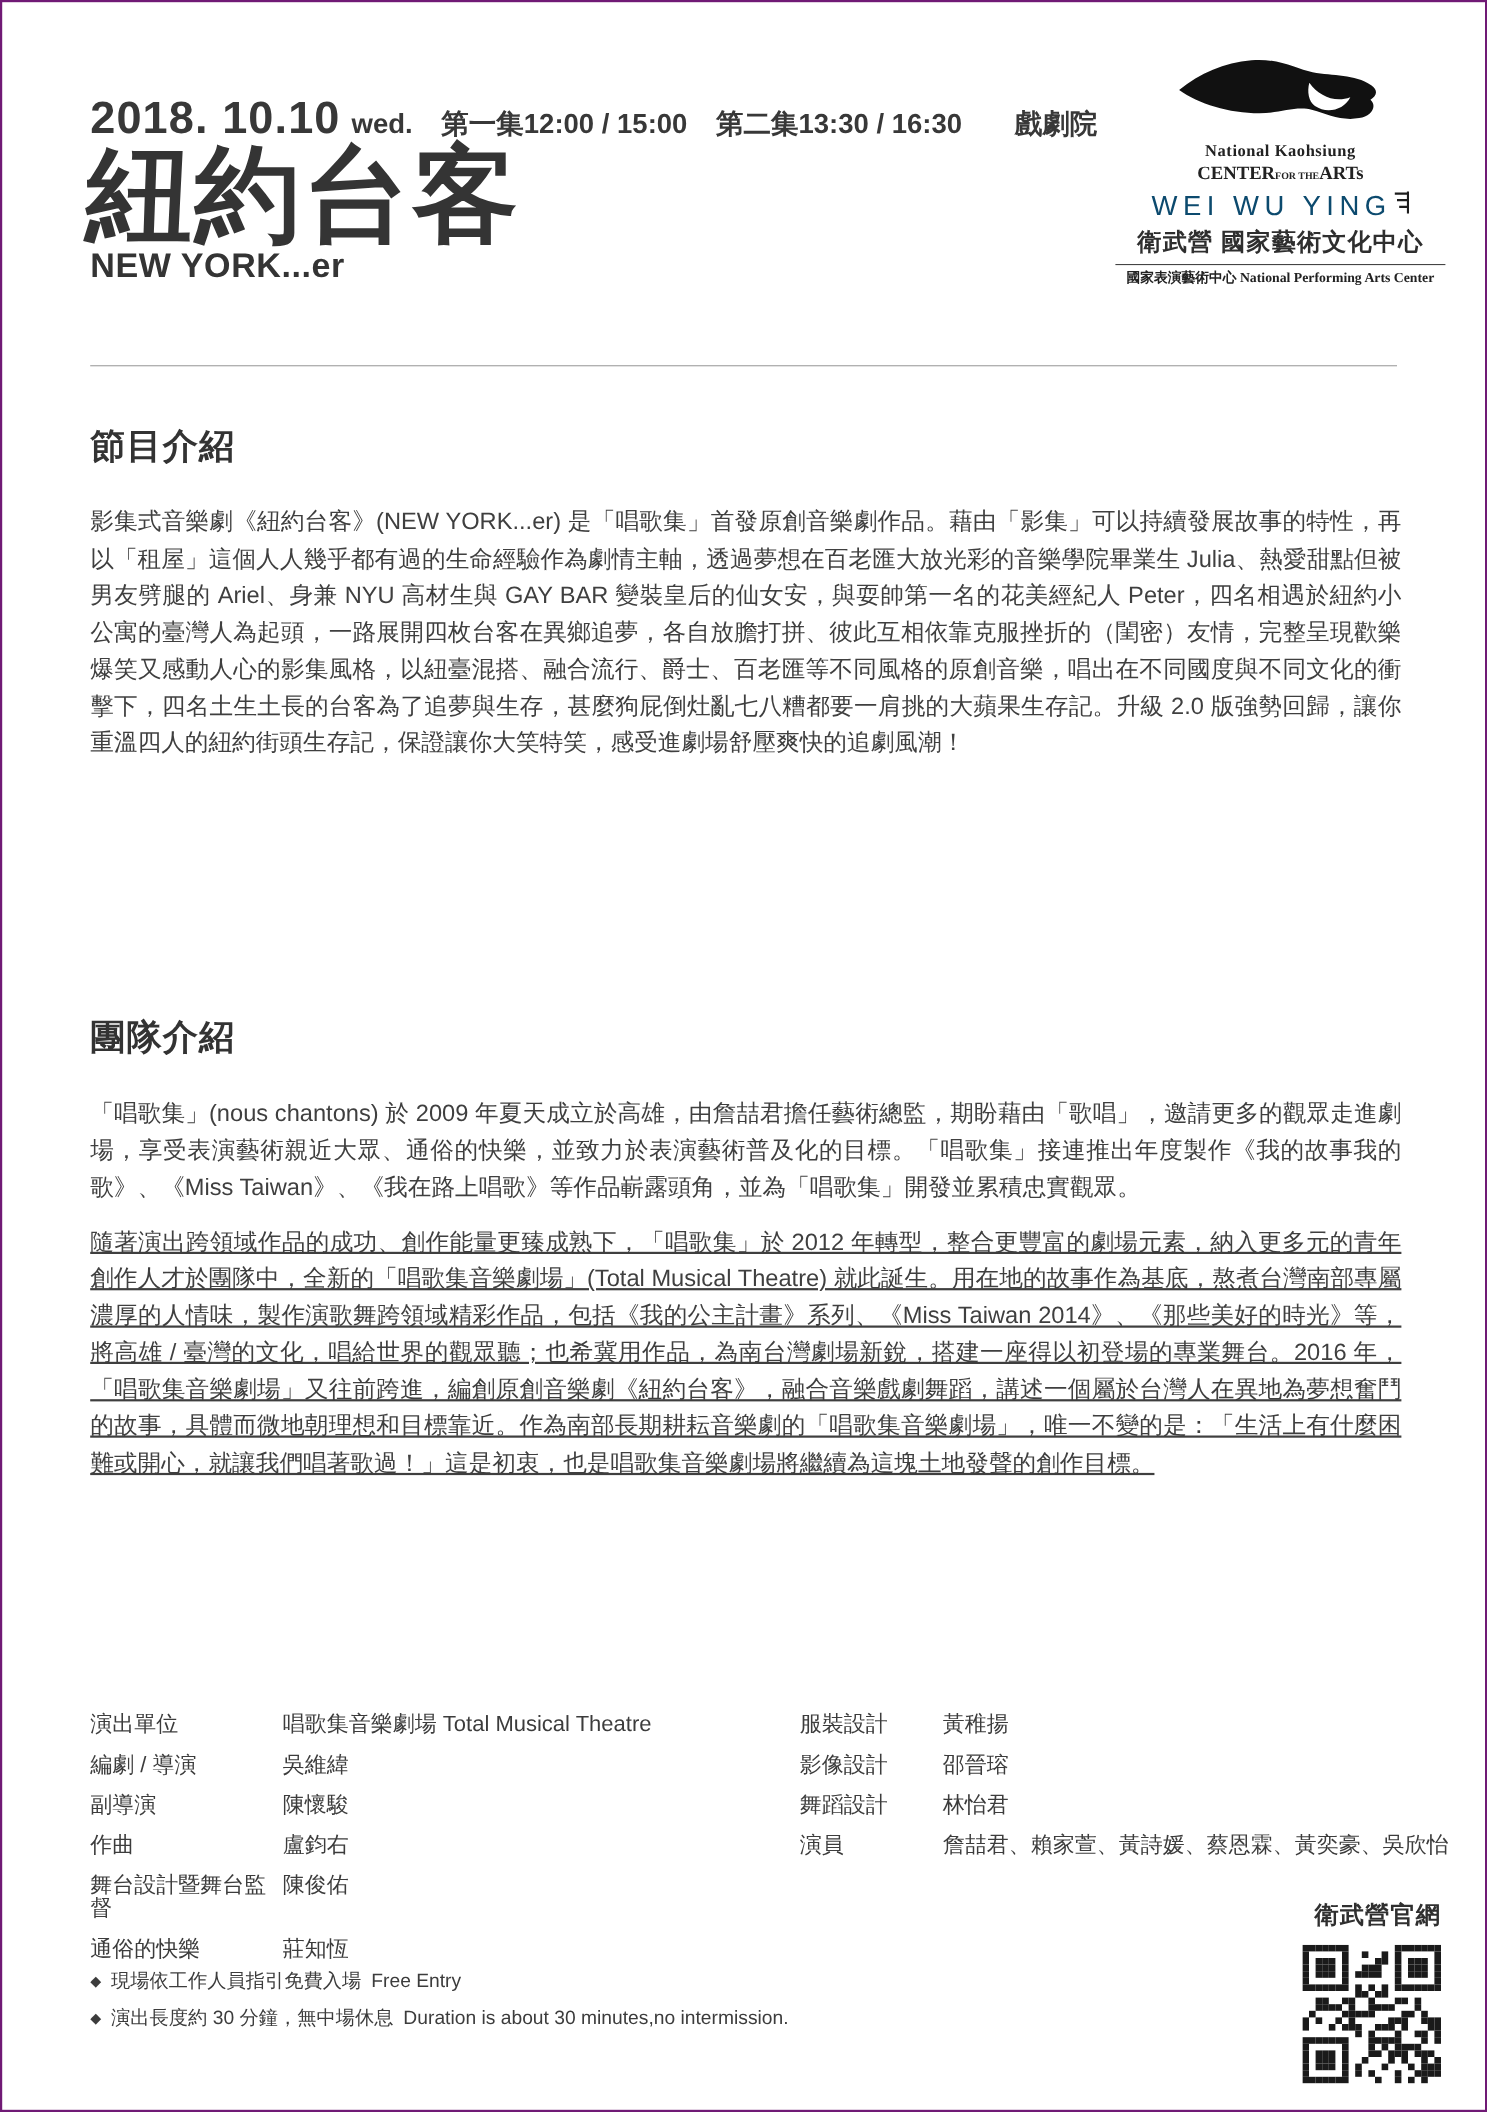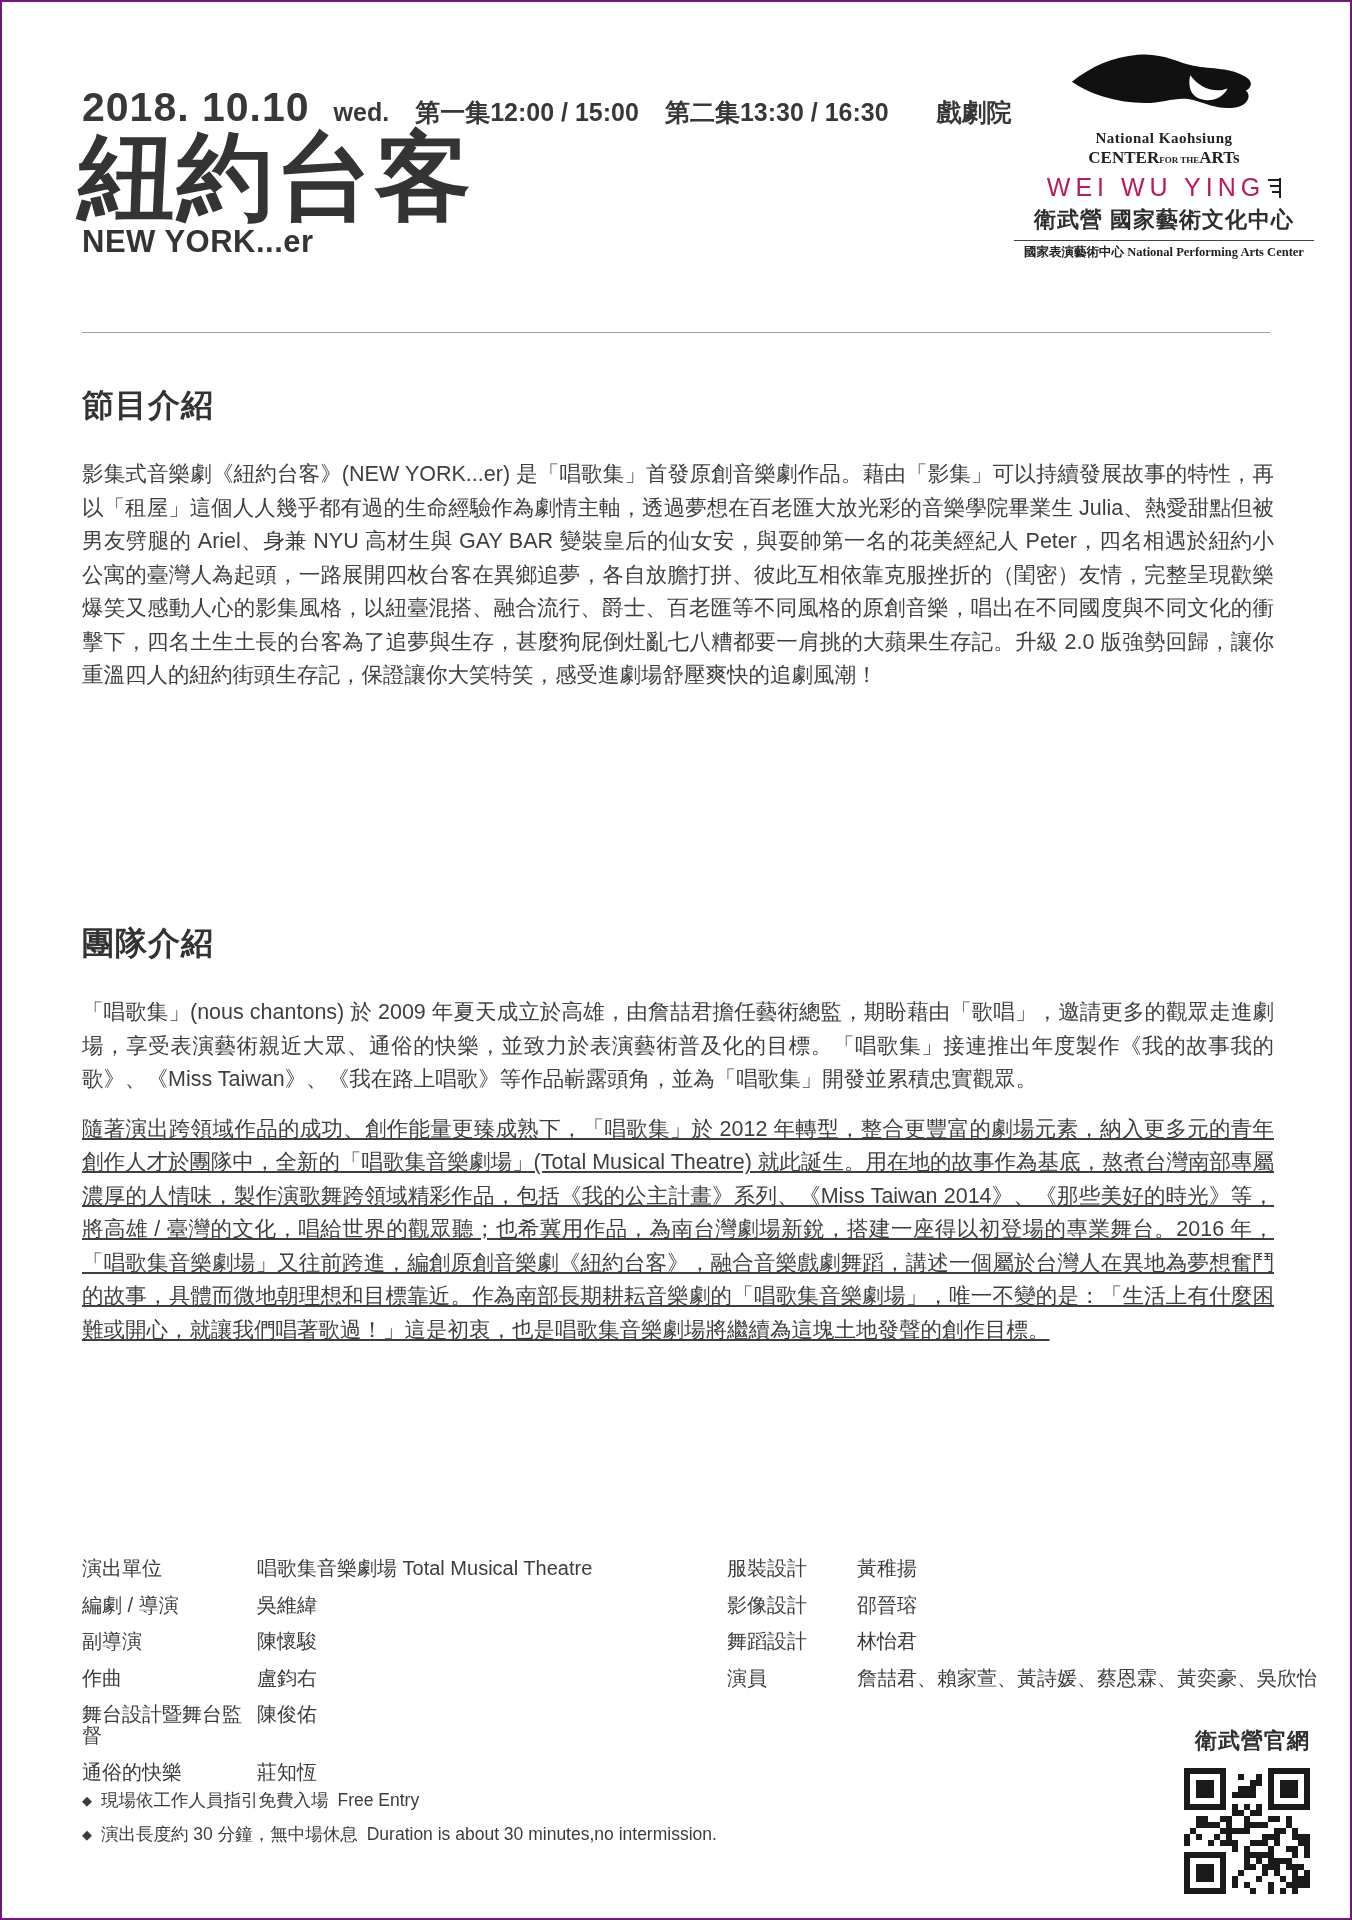--- a/index.html
+++ b/index.html
@@ -11,34 +11,34 @@
     background:#ffffff;
     border:2px solid #701a75;
     font-family:"Liberation Sans","DejaVu Sans",sans-serif;
     color:#3f3f3f;
     overflow:hidden;
   }
 
   
   .header { position:absolute; left:80px; top:82px; display:flex; align-items:baseline; white-space:nowrap; }
   .date      { font-size:41px; font-weight:800; letter-spacing:1px; color:#383838; }
-  .weekday   { font-size:25px; font-weight:700; margin-left:24px; color:#383838; }
+  .weekday   { font-size:25px; font-weight:700; margin-left:10px; color:#383838; }
   .session   { font-size:25px; font-weight:700; margin-left:26px; color:#383838; }
   .venue     { font-size:25px; font-weight:700; margin-left:48px; color:#383838; }
 
   .title-zh  { position:absolute; left:76px; top:112px; font-size:96px; font-weight:900; letter-spacing:3px; color:#343434; }
   .title-en  { position:absolute; left:80px; top:222px; font-size:31px; font-weight:800; letter-spacing:0.5px; color:#343434; }
 
   
   .logo-block { position:absolute; left:1012px; top:42px; width:300px; text-align:center; color:#222; }
   .logo-swoosh { display:block; margin:0 auto 6px auto; }
   .logo-org1 { font-family:"Liberation Serif","DejaVu Serif",serif; font-size:15px; font-weight:700; letter-spacing:0.5px; }
   .logo-org2 { font-family:"Liberation Serif","DejaVu Serif",serif; font-size:17px; font-weight:700; margin-top:1px; }
   .logo-org2 .tiny { font-size:9px; letter-spacing:0; }
-  .logo-brand { margin-top:5px; font-size:25px; font-weight:400; letter-spacing:5px; color:#be185d; display:flex; justify-content:center; align-items:center; gap:2px; }
+  .logo-brand { margin-top:5px; font-size:25px; font-weight:400; letter-spacing:5px; color:#0c4a6e; display:flex; justify-content:center; align-items:flex-start; gap:2px; }
   .logo-zh   { margin-top:3px; font-size:22px; font-weight:600; letter-spacing:1px; color:#2e2e2e; white-space:nowrap; }
   .logo-rule { margin:5px auto 3px auto; width:100%; border-top:1.5px solid #444; }
   .logo-parent { font-family:"Liberation Serif","DejaVu Serif",serif; font-size:12.5px; font-weight:600; white-space:nowrap; }
 
   
   .divider { position:absolute; left:80px; right:80px; top:330px; border-top:1.5px solid #9f9f9f; }
 
   
   .section { position:absolute; left:80px; width:1192px; }
   .section-program { top:382px; }

